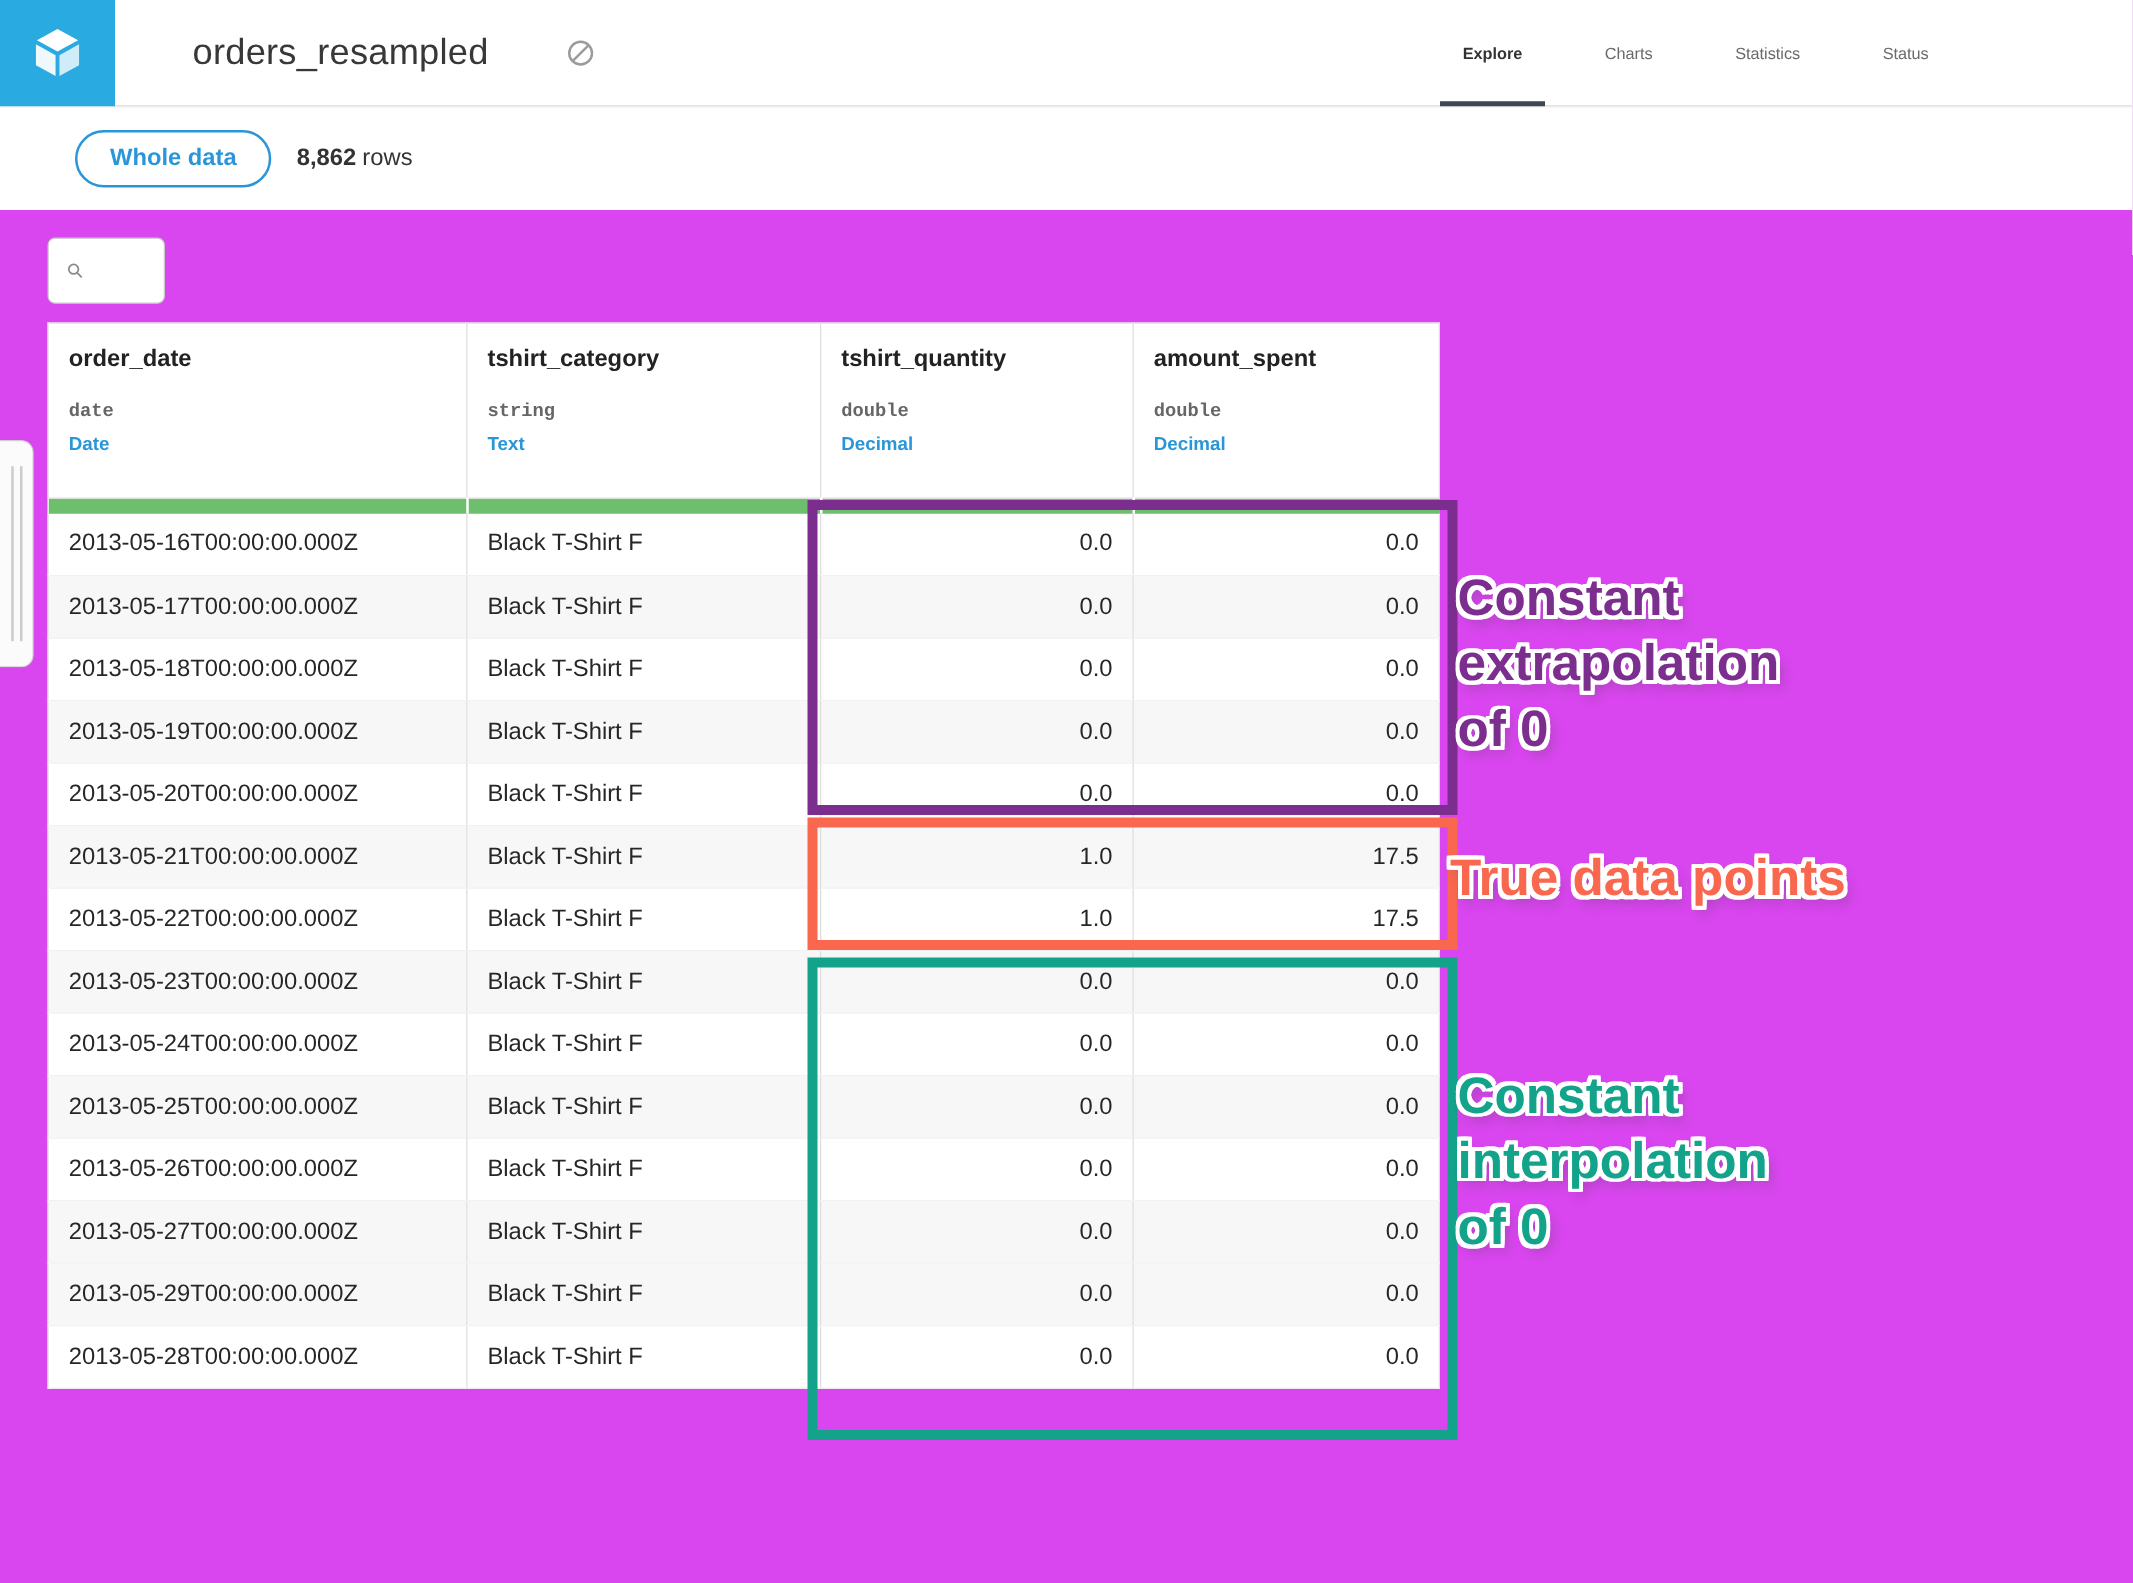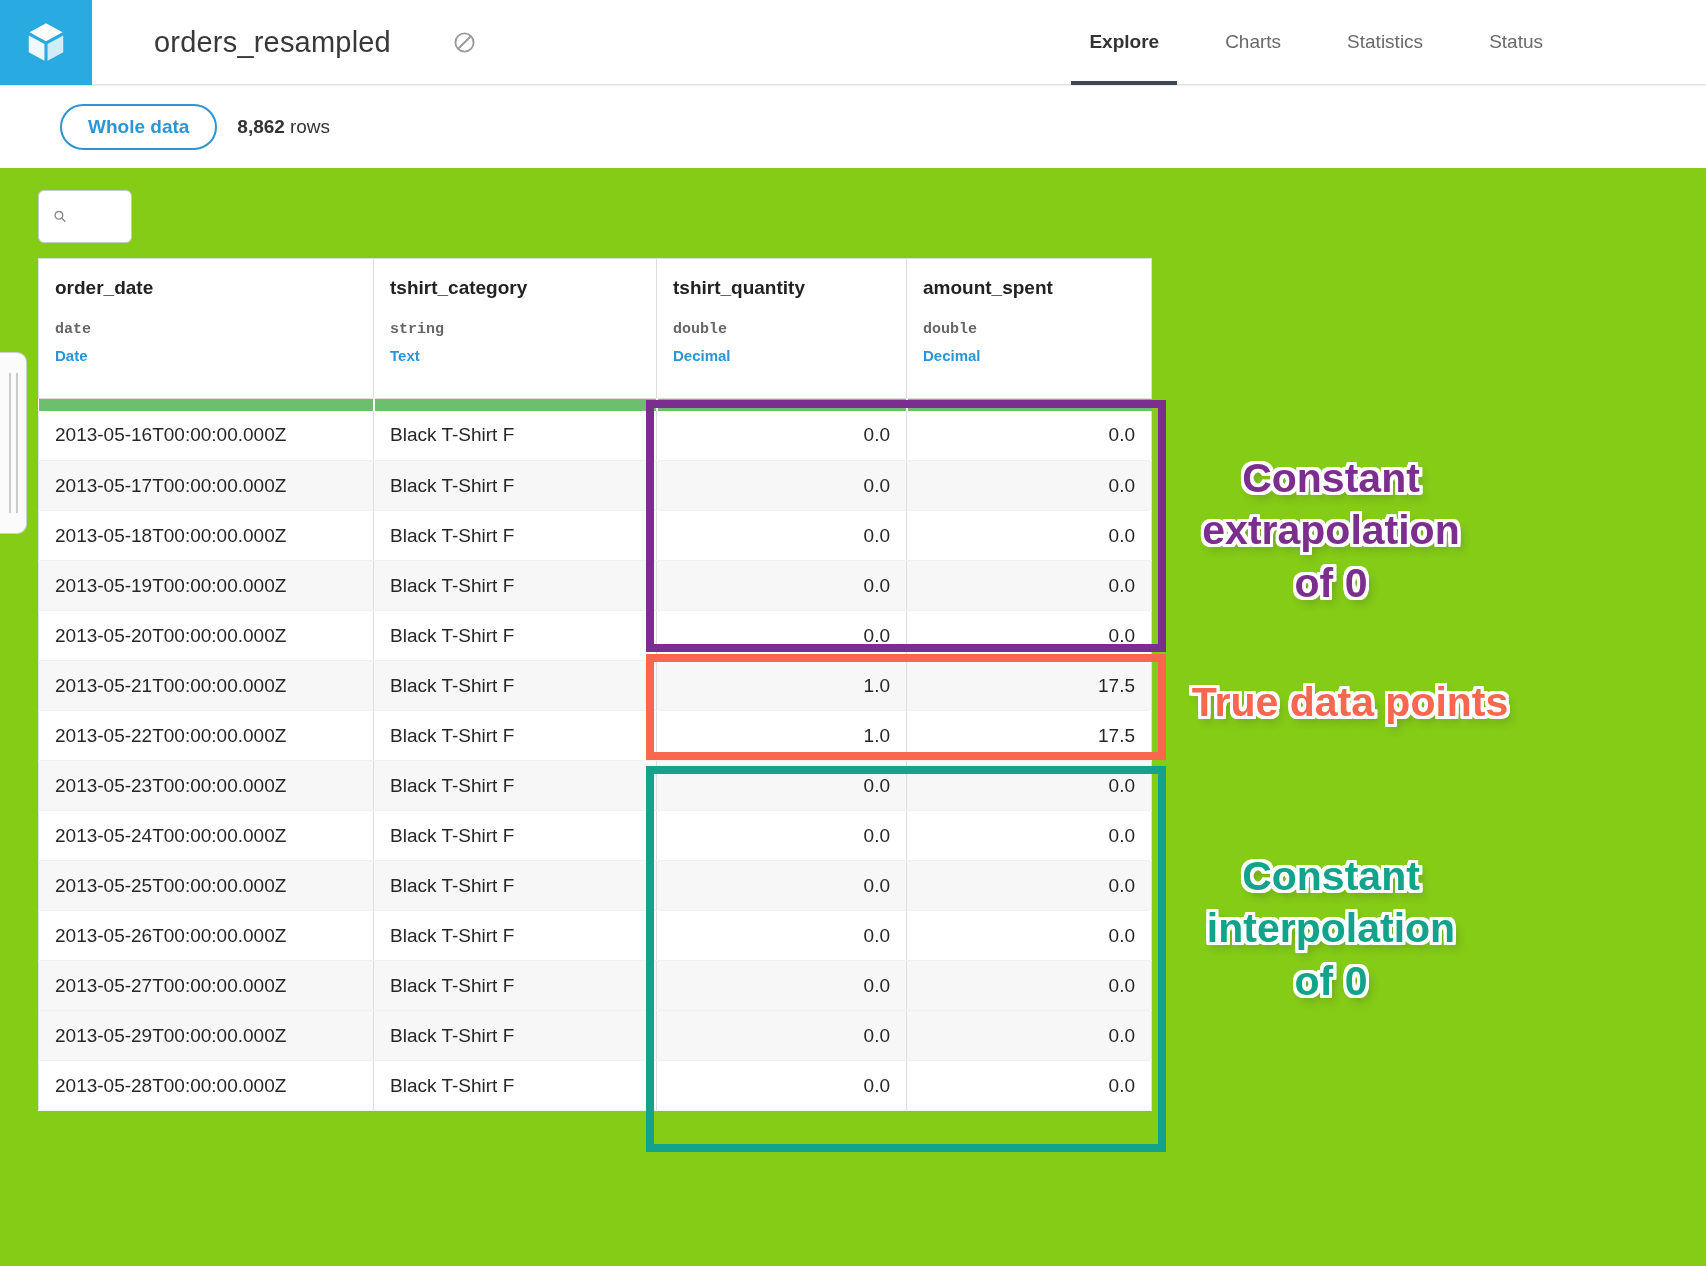--- a/index.html
+++ b/index.html
@@ -12,36 +12,36 @@
 
   
   .top-header { position:absolute; top:0; left:0; width:100%; height:85px;
     background:#fff; border-bottom:1px solid #e3e3e3; display:flex; align-items:center; z-index:3;gap:36px; }
   .logo { width:92px; height:85px; background:var(--brand_blue); display:flex;
     align-items:center; justify-content:center; flex:0 0 auto; cursor:pointer; }
   .page-title { margin-left:26px; font-size:29px; font-weight:500; color:#383838; letter-spacing:.2px; }
   .title-status { margin-left:26px; display:flex; align-items:center; }
   .tabs { margin-left:auto; height:100%; display:flex; align-items:stretch; padding-right:130px; }
   .tab { position:relative; display:flex; align-items:center; padding:0 33px;
-    font-size:19px; color:#6a6a6a; cursor:pointer; }
+    font-size:13px; color:#6a6a6a; cursor:pointer; }
   .tab.active { color:#333; font-weight:bold; }
   .tab.active::after { content:""; position:absolute; bottom:-1px; left:15px; right:15px;
     height:4px; background:var(--tab_underline); }
 
   
   .sample-bar { position:absolute; top:86px; left:0; width:100%; height:82px;
     background:#fff; display:flex; align-items:center; padding-left:60px; z-index:2; }
   .sample-pill { border:2px solid var(--link_blue); color:var(--link_blue);
     font-size:19px; font-weight:bold; padding:10px 26px; border-radius:24px;
     background:#fff; cursor:pointer; font-family:inherit; }
   .row-count { margin-left:20px; font-size:19px; color:#333; }
   .row-count span { margin-left:5px; }
 
   
-  .content { position:absolute; top:168px; left:0; width:100%; height:1098px; background:#84cc16; }
+  .content { position:absolute; top:168px; left:0; width:100%; height:1098px; background:#d946ef; }
 
   .search-box { position:absolute; top:22px; left:38px; width:94px; height:53px;
     background:#fff; border:1px solid #c9c9c9; border-radius:6px;
     display:flex; align-items:center; padding:0 10px 0 14px; }
   .search-box input { border:none; outline:none; width:100%; font-size:17px;
     font-family:inherit; background:transparent; margin-left:8px; }
 
   
   .table-wrap { position:absolute; top:90px; left:38px; width:1113px; }
   table.data { border-collapse:collapse; table-layout:fixed; width:1113px; background:#fff; }
@@ -67,21 +67,21 @@
     gap:5px; cursor:pointer; z-index:4; }
   .drawer-handle i { display:block; width:2px; height:140px; background:#ccc; }
 
   
   .ann-box { position:absolute; border-width:8px; border-style:solid; pointer-events:none; z-index:5; }
   .ann-box.purple { border-color:var(--annotation_purple); left:646px; top:400px; width:520px; height:252px; }
   .ann-box.coral  { border-color:var(--annotation_coral);  left:646px; top:654px; width:520px; height:106px; }
   .ann-box.teal   { border-color:var(--annotation_teal);   left:646px; top:766px; width:520px; height:386px; }
 
   .ann-text { position:absolute; font-weight:bold; font-size:41px; line-height:1.28;
-    text-align:center; white-space:pre-line; pointer-events:none; z-index:6;
+    text-align:left; white-space:pre-line; pointer-events:none; z-index:6;
     text-shadow:
       -3px -3px 0 #fff, 0 -3px 0 #fff, 3px -3px 0 #fff,
       -3px 0 0 #fff, 3px 0 0 #fff,
       -3px 3px 0 #fff, 0 3px 0 #fff, 3px 3px 0 #fff,
       -2px -3px 0 #fff, 2px -3px 0 #fff, -3px -2px 0 #fff, 3px -2px 0 #fff,
       -3px 2px 0 #fff, 3px 2px 0 #fff, -2px 3px 0 #fff, 2px 3px 0 #fff,
       4px 6px 9px rgba(60,60,60,.35); }
   .ann-text.purple { color:var(--annotation_purple); left:1166px; top:452px; width:330px; }
   .ann-text.coral  { color:var(--annotation_coral);  left:1160px; top:676px; width:380px; }
   .ann-text.teal   { color:var(--annotation_teal);   left:1166px; top:850px; width:330px; }

